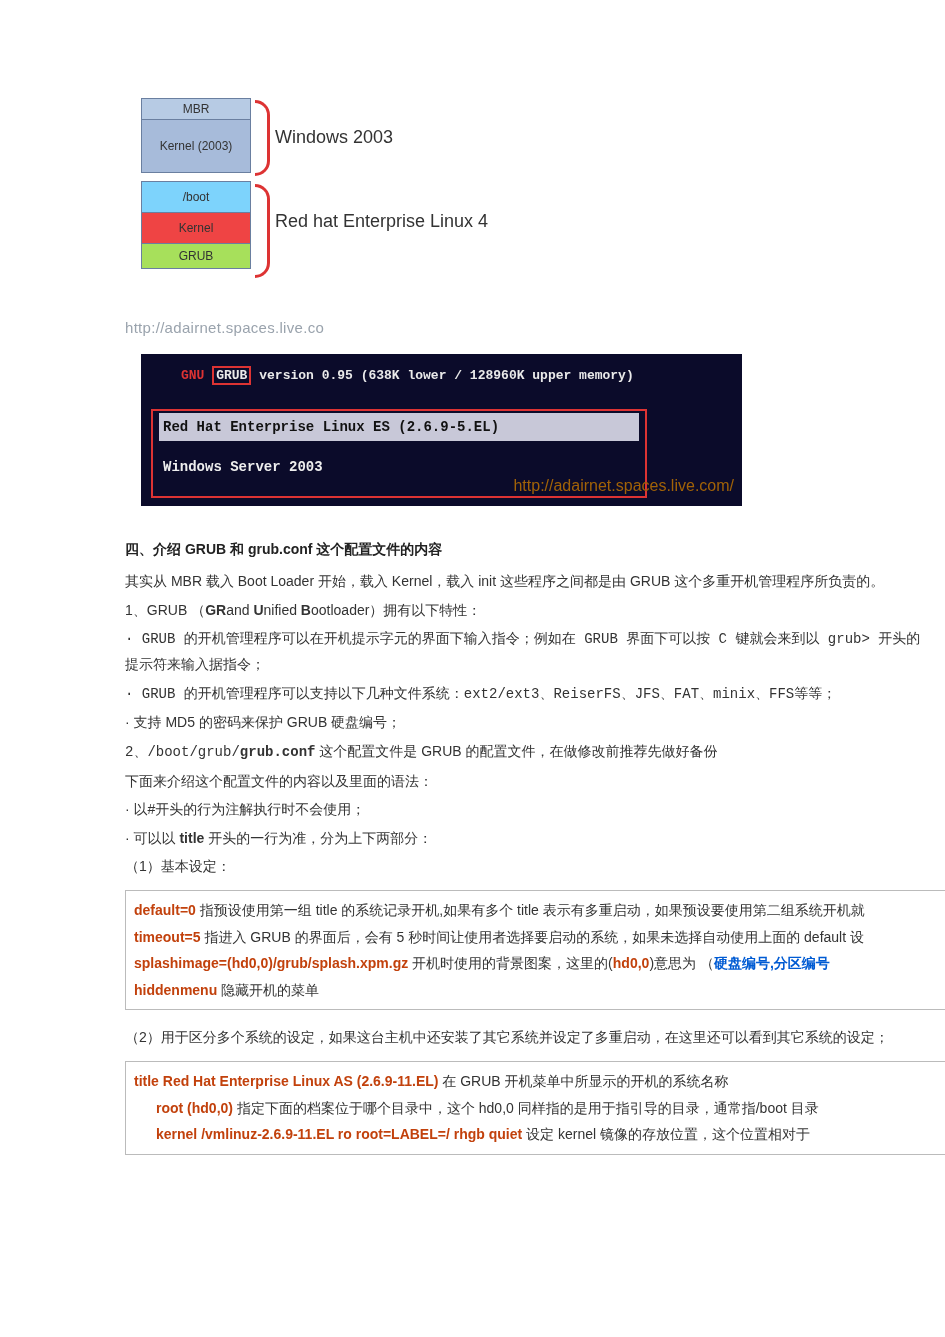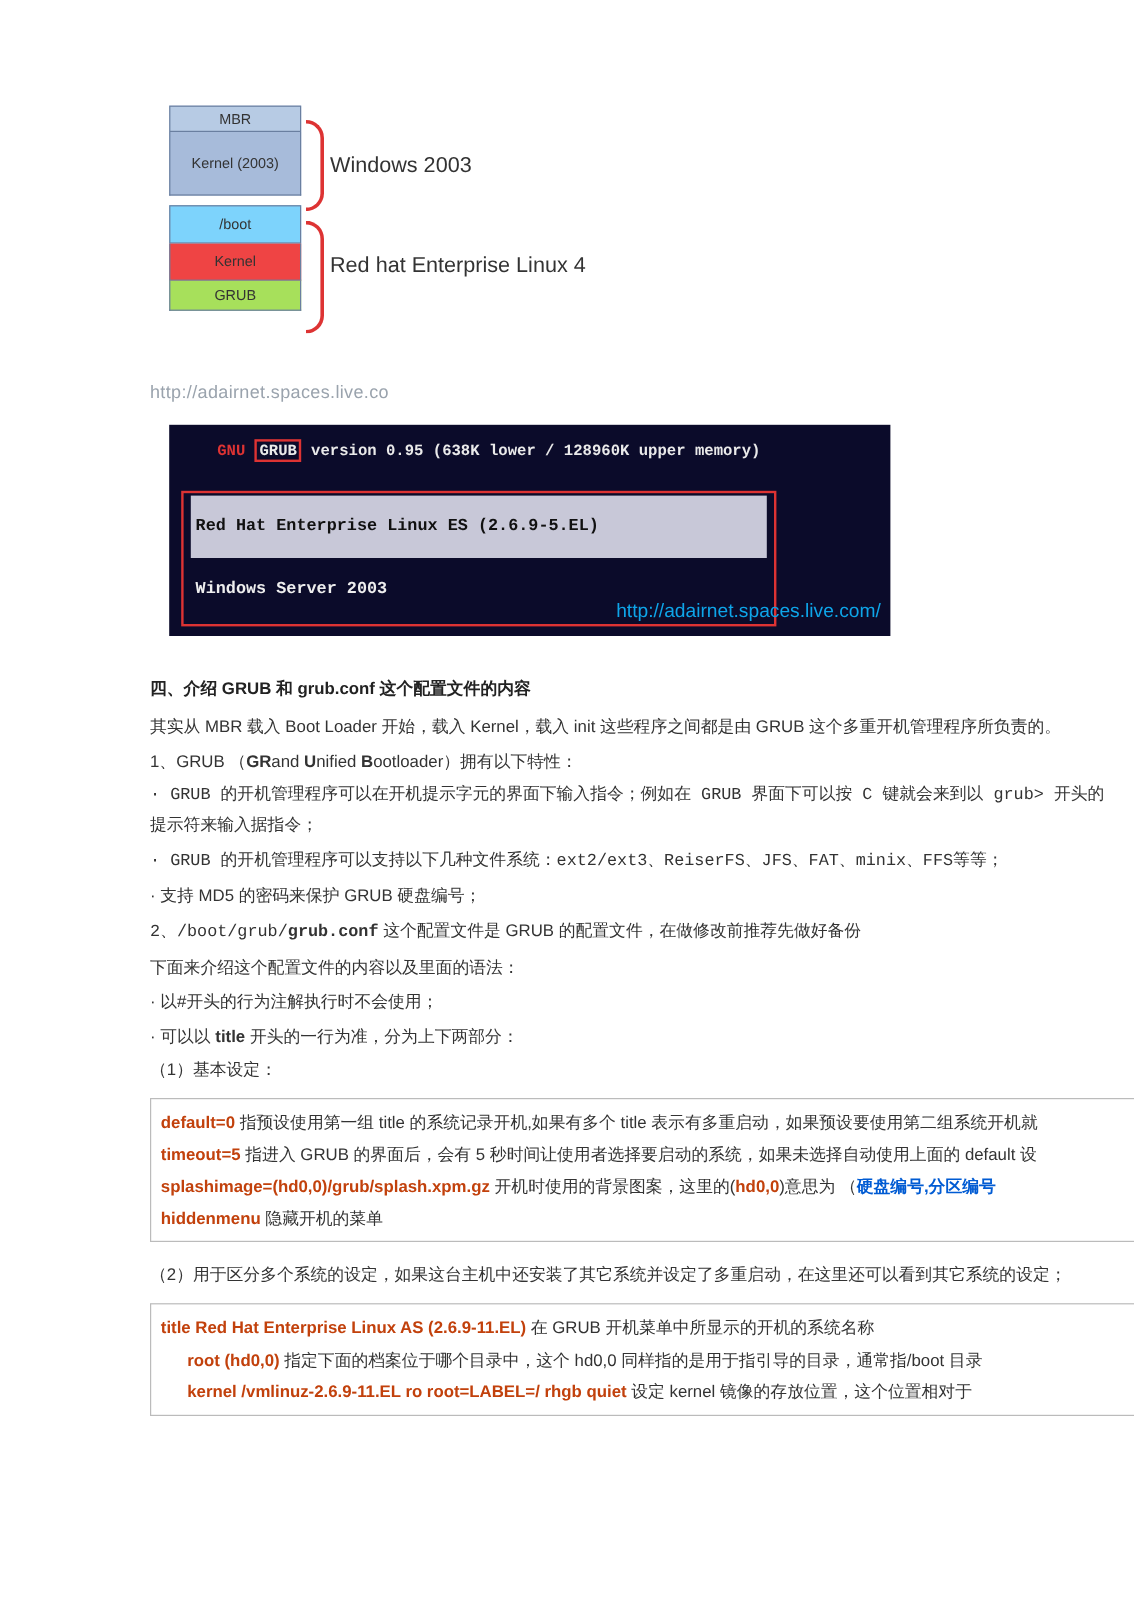--- a/index.html
+++ b/index.html
@@ -18,21 +18,21 @@
   }
   
   .bootdiag {
     position: relative;
     height: 290px;
     margin-bottom: 4px;
   }
   .stack {
     position: absolute;
     left: 16px;
-    top: 28px;
+    top: 38px;
     width: 110px;
   }
   .box {
     border: 1px solid #6a7fa0;
     text-align: center;
     font-size: 12px;
     color: #333;
     font-family: Tahoma, Arial, sans-serif;
   }
   .mbr    { height: 20px; line-height: 20px; background: #b7cbe4; }
@@ -94,35 +94,35 @@
   }
   .term-box {
     border: 2px solid #d33;
     padding: 2px 6px;
     width: 480px;
   }
   .term-sel {
     background: #c8c8d8;
     color: #111;
     display: block;
-    padding: 13px 4px;
+    padding: 1px 4px;
     font-weight: bold;
   }
   .term-line2 {
     color: #eee;
     padding: 13px 4px;
     display: block;
     font-weight: bold;
   }
   .watermark2 {
     position: absolute;
     right: 8px;
     bottom: 4px;
     font-size: 16px;
-    color: #0ea5e9;
+    color: #a16207;
     font-family: Arial, sans-serif;
     margin-top: 12px;
   }
   
   h4 {
     font-size: 14px;
     font-weight: bold;
     color: #222;
     margin: 0 0 6px 0;
   }

